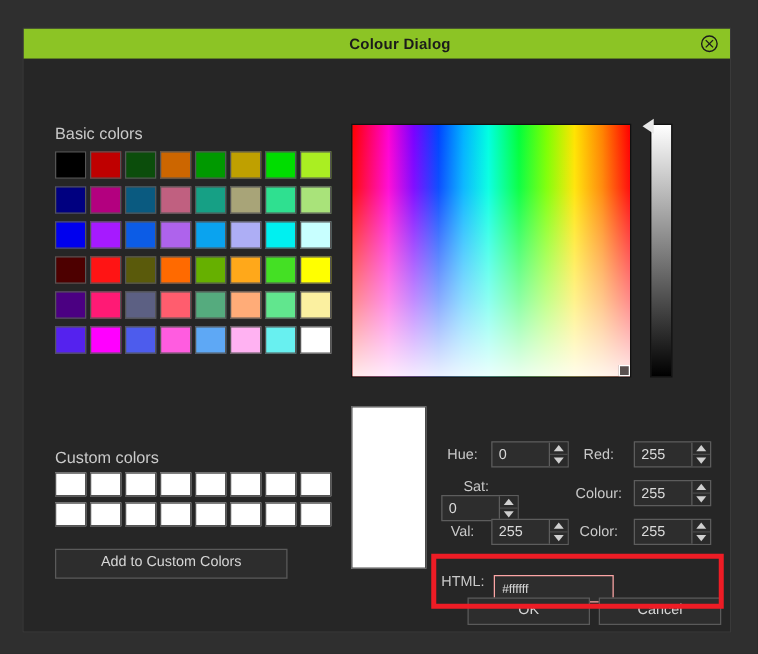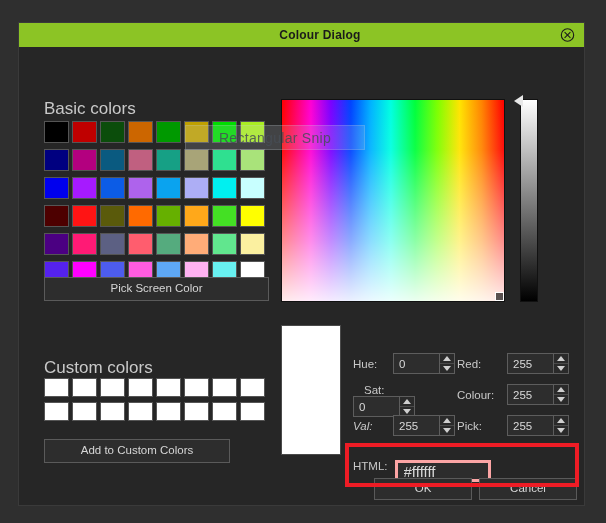--- a/index.html
+++ b/index.html
@@ -35,21 +35,21 @@
     transform: translateY(-50%);
     width: 15px; height: 15px; cursor: pointer;
   }
   #close-icon svg { display: block; }
 
   #body { position: absolute; left: 0; top: 24px; right: 0; bottom: 0; background: #262626; }
 
   
   .section-label {
     position: absolute;
-    color: #c9c9c9; font-size: 17px;
+    color: #c9c9c9; font-size: 13px;
   }
 
   
   #basic-grid {
     position: absolute; left: 25px; top: 74px;
     display: grid;
     grid-template-columns: repeat(8, 25px);
     grid-template-rows: repeat(6, 22px);
     column-gap: 3px; row-gap: 6px;
   }
@@ -134,21 +134,21 @@
     position: absolute; left: 262px; top: 278px;
     width: 60px; height: 130px;
     background: #ffffff;
     border: 1px solid #4a4a4a;
   }
 
   
   .field-row { position: absolute; display: flex; align-items: center; }
   .field-label {
     color: #c9c9c9; font-size: 11.5px;
-    text-align: left; margin-right: 6px;
+    text-align: center; margin-right: 6px;
   }
   .spin-wrap {
     position: relative;
     width: 62px; height: 21px;
     background: #2d2d2d;
     border: 1px solid #5d5d5d;
     display: flex; align-items: center;
   }
   .spin-wrap input {
     width: 44px; height: 100%;
@@ -180,22 +180,22 @@
     border-left: 4px solid transparent;
     border-right: 4px solid transparent;
     border-top: 5px solid #cfcfcf;
   }
 
   
   #html-row { position: absolute; left: 334px; top: 413px; display: flex; align-items: flex-start; }
   #html-label { color: #c9c9c9; font-size: 11.5px; margin-right: 7px; }
   #html-input {
     width: 96px; height: 22px;
-    background: #2d2d2d; border: 3px solid #fca5a5;
-    color: #d9d9d9; font-size: 15px;
+    background: #2d2d2d; border: 1px solid #fca5a5;
+    color: #d9d9d9; font-size: 10px;
     font-family: "Liberation Sans", sans-serif;
     padding-left: 6px; outline: 0;
   }
 
   
   #ok-btn     { position: absolute; left: 355px; top: 431px; width: 98px; height: 22px; }
   #cancel-btn { position: absolute; left: 460px; top: 431px; width: 98px; height: 22px; }
 
   
   #highlight-box {
@@ -287,21 +287,20 @@
           <div class="swatch" style="background: rgb(85, 34, 238);"></div>
           <div class="swatch" style="background: rgb(255, 0, 255);"></div>
           <div class="swatch" style="background: rgb(77, 92, 237);"></div>
           <div class="swatch" style="background: rgb(255, 92, 224);"></div>
           <div class="swatch" style="background: rgb(94, 168, 245);"></div>
           <div class="swatch" style="background: rgb(255, 178, 242);"></div>
           <div class="swatch" style="background: rgb(104, 240, 240);"></div>
           <div class="swatch" style="background: rgb(255, 255, 255);"></div>
         </div>
 
-      <button class="btn" id="pick-screen-btn">Pick Screen Color</button>
 
       <div class="section-label" style="left:25px; top:311px;">Custom colors</div>
       <div id="custom-grid">
           <div class="custom-swatch" style="background: rgb(255, 255, 255);"></div>
           <div class="custom-swatch" style="background: rgb(255, 255, 255);"></div>
           <div class="custom-swatch" style="background: rgb(255, 255, 255);"></div>
           <div class="custom-swatch" style="background: rgb(255, 255, 255);"></div>
           <div class="custom-swatch" style="background: rgb(255, 255, 255);"></div>
           <div class="custom-swatch" style="background: rgb(255, 255, 255);"></div>
           <div class="custom-swatch" style="background: rgb(255, 255, 255);"></div>
@@ -352,21 +351,21 @@
                 <i class="arr-up"></i>
               </span>
             <span class="spin-dn">
                 <i class="arr-dn"></i>
               </span>
           </span>
         </span>
       </div>
 
       <div class="field-row" style="left:334px; top:368px;">
-        <span class="field-label" style="width:34px;font-style:italic;">Val:</span>
+        <span class="field-label" style="width:34px;">Val:</span>
         <span class="spin-wrap">
           <input type="text" value="255" style="">
           <span class="spin-btns">
             <span class="spin-up">
                 <i class="arr-up"></i>
               </span>
             <span class="spin-dn">
                 <i class="arr-dn"></i>
               </span>
           </span>
@@ -397,21 +396,21 @@
                 <i class="arr-up"></i>
               </span>
             <span class="spin-dn">
                 <i class="arr-dn"></i>
               </span>
           </span>
         </span>
       </div>
 
       <div class="field-row" style="left:438px; top:368px;">
-        <span class="field-label" style="width:44px;">Pick:</span>
+        <span class="field-label" style="width:44px;">Color:</span>
         <span class="spin-wrap">
           <input type="text" value="255" style="">
           <span class="spin-btns">
             <span class="spin-up">
                 <i class="arr-up"></i>
               </span>
             <span class="spin-dn">
                 <i class="arr-dn"></i>
               </span>
           </span>
@@ -424,17 +423,14 @@
       </div>
 
       <button class="btn" id="ok-btn">OK</button>
       <button class="btn" id="cancel-btn">Cancel</button>
 
     </div>
   </div>
 
   <div id="highlight-box" style="border-color: rgb(238, 28, 37);"></div>
 
-  <div id="snip-overlay">
-    <span id="snip-text">Rectangular Snip</span>
-  </div>
 
 </div>
 
 </body></html>

